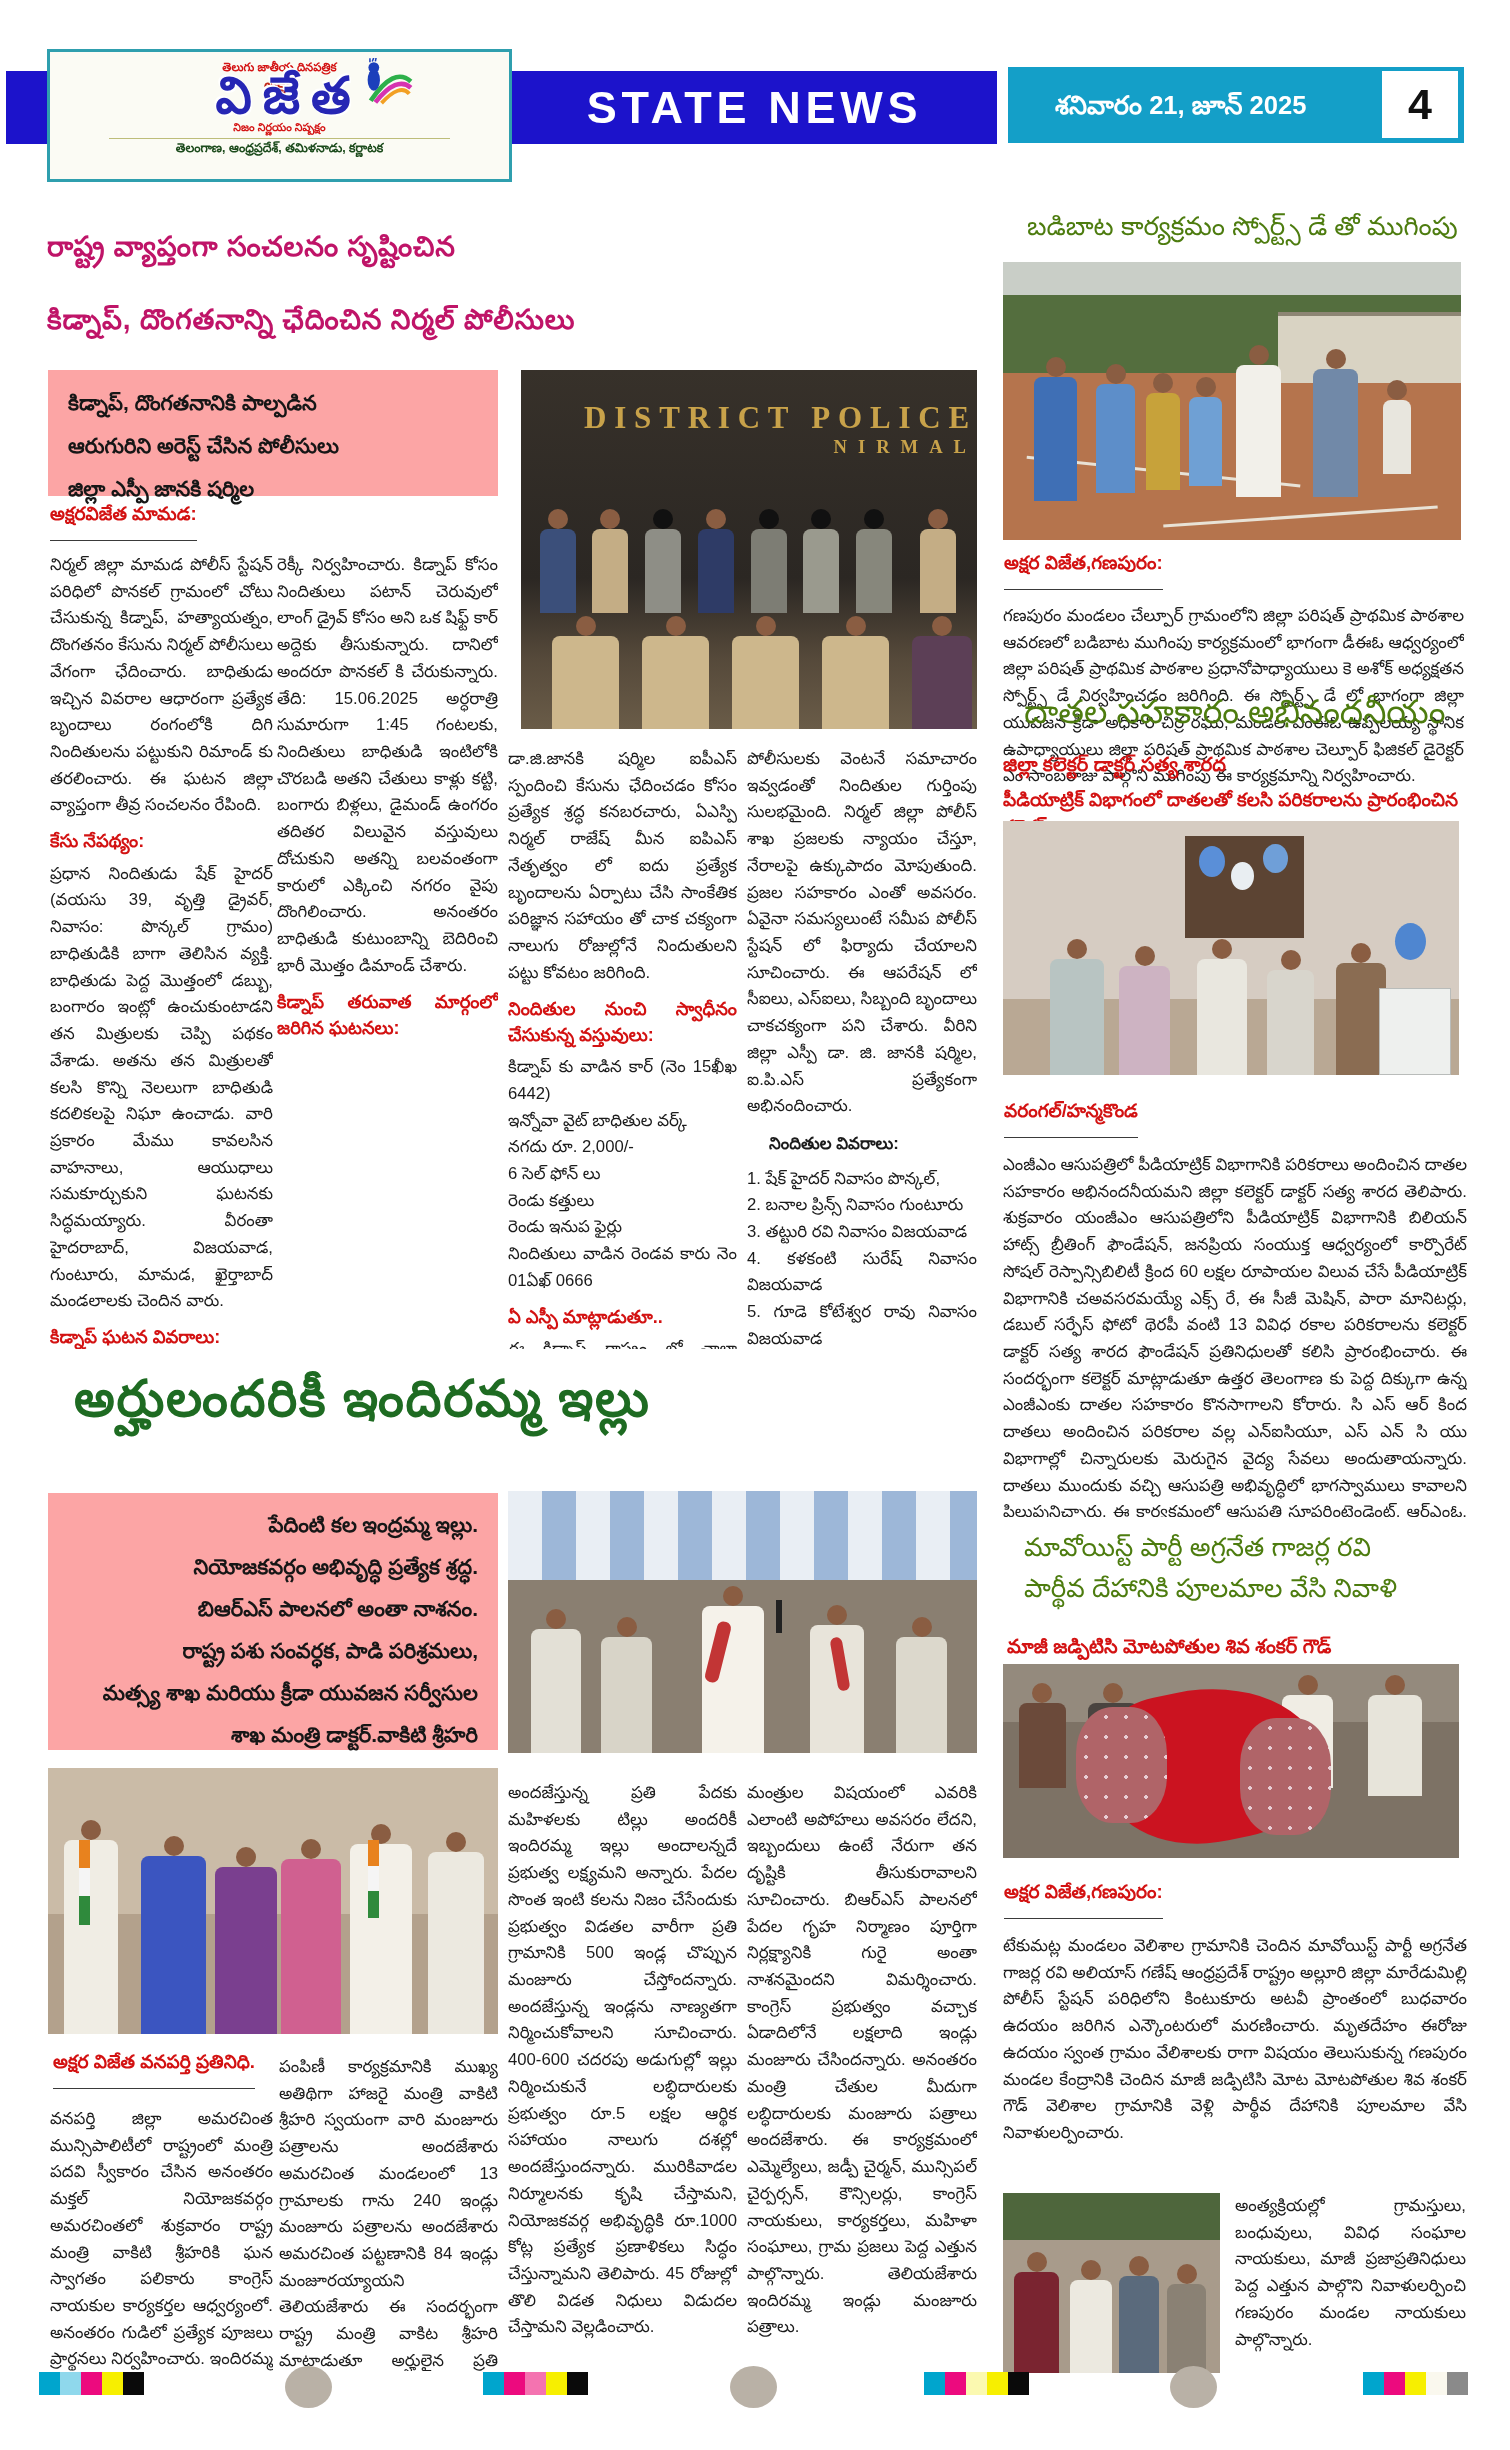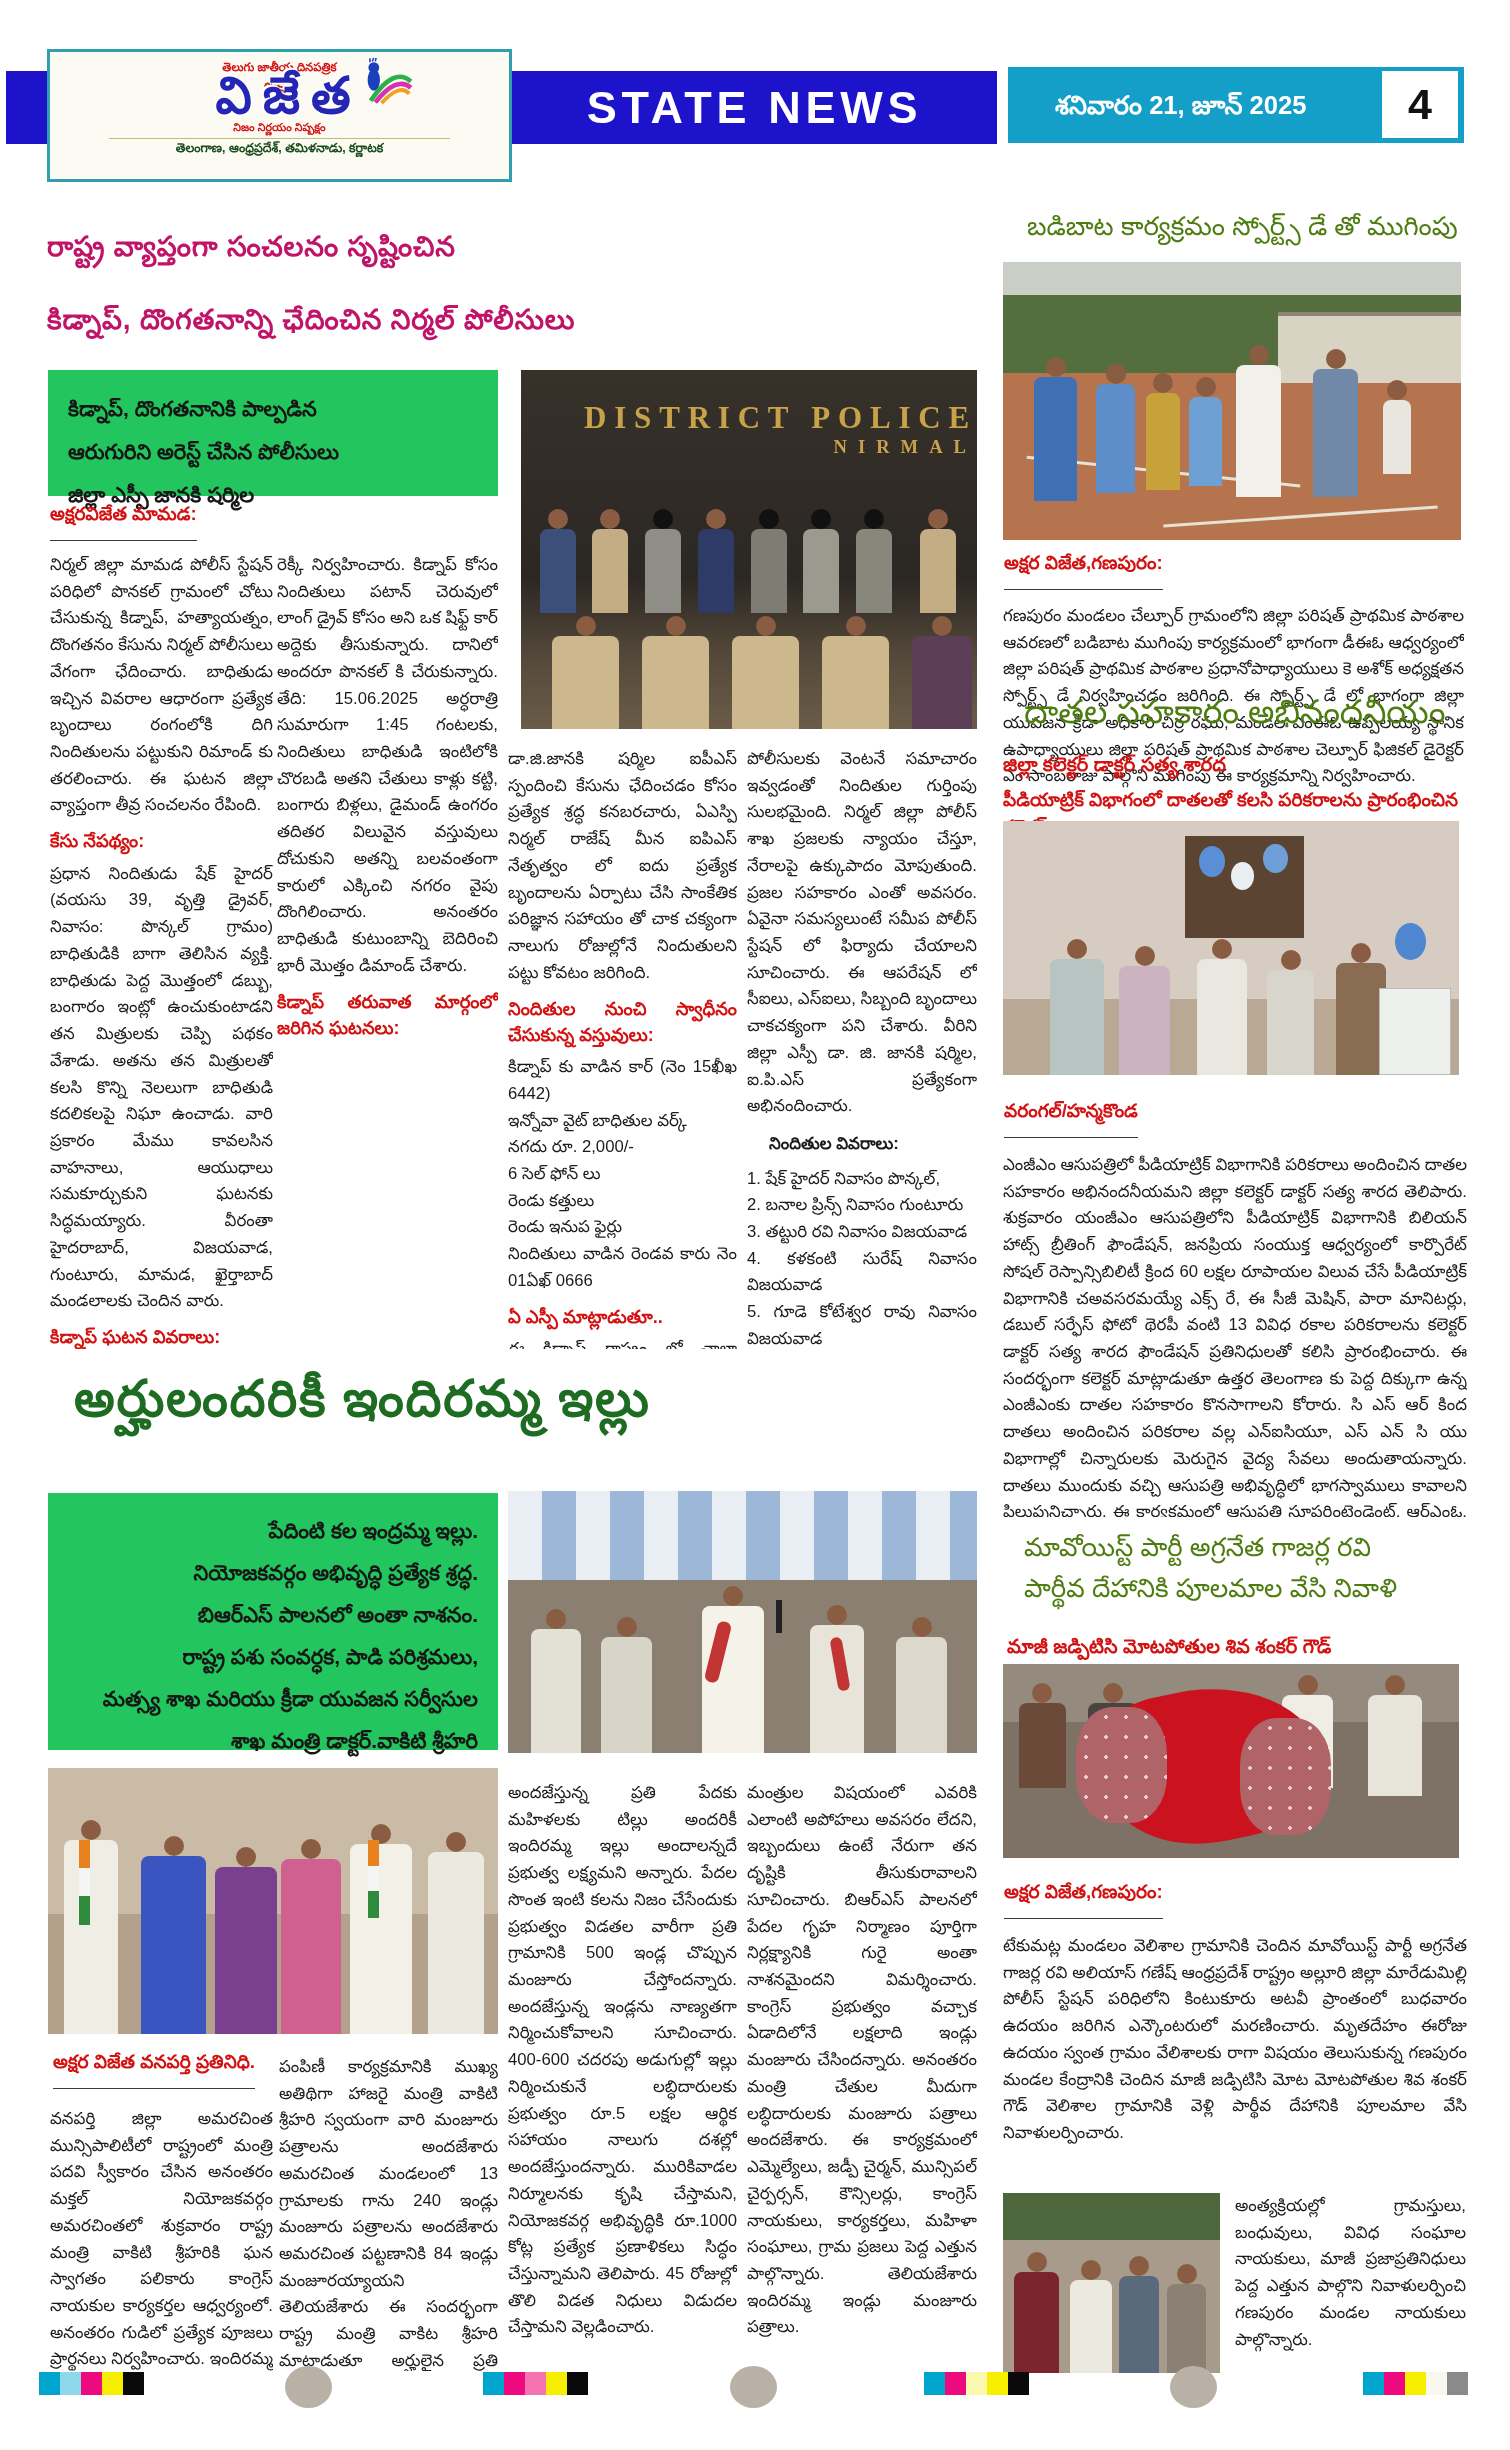--- a/index.html
+++ b/index.html
@@ -29,21 +29,21 @@
 
   
   .hl-magenta{color:#bf1468;font-weight:bold;font-size:28px;letter-spacing:0.8px;}
   .hl-black{color:#4d7c0f;font-weight:normal;margin-left:24px;}
   .hl-green{color:#1e6b22;font-weight:bold;font-size:51px;letter-spacing:1.6px;}
   .red-cap{color:#d31212;font-weight:bold;font-size:18.6px;display:inline-block;
     border-bottom:1.6px solid #3a3a3a;padding-bottom:11px;}
   .red-sub{color:#d31212;font-weight:bold;font-size:18px;line-height:1.45;margin:9.3px 0 6.2px 0;}
   .body-txt{font-size:16.7px;line-height:1.6;color:#1b1b1b;text-align:justify;overflow:hidden;}
   .pre{white-space:pre-line;}
-  .ybox{background:#22c55e;box-sizing:border-box;padding:17px 20px;}
+  .ybox{background:#fca5a5;box-sizing:border-box;padding:11px 20px;}
   .ybox .lines{font-size:21px;font-weight:bold;color:#161616;line-height:2.05;white-space:pre-line;}
 
   
   .photo{overflow:hidden;}
   .pn{position:absolute;bottom:0;width:36px;height:84px;background:var(--c,#ccc);
     border-radius:7.8px 7.8px 0 0;}
   .pn::before{content:"";position:absolute;top:-20px;left:50%;transform:translateX(-50%);
     width:20px;height:20px;border-radius:50%;background:var(--skin,#8a5d42);}
   .photo-police{background:linear-gradient(#37312a,#2b2723 58%,#55493a 80%,#6a5c48);}
   .pol-banner{position:absolute;top:29.5px;width:100%;text-align:right;color:#c8a24a;

